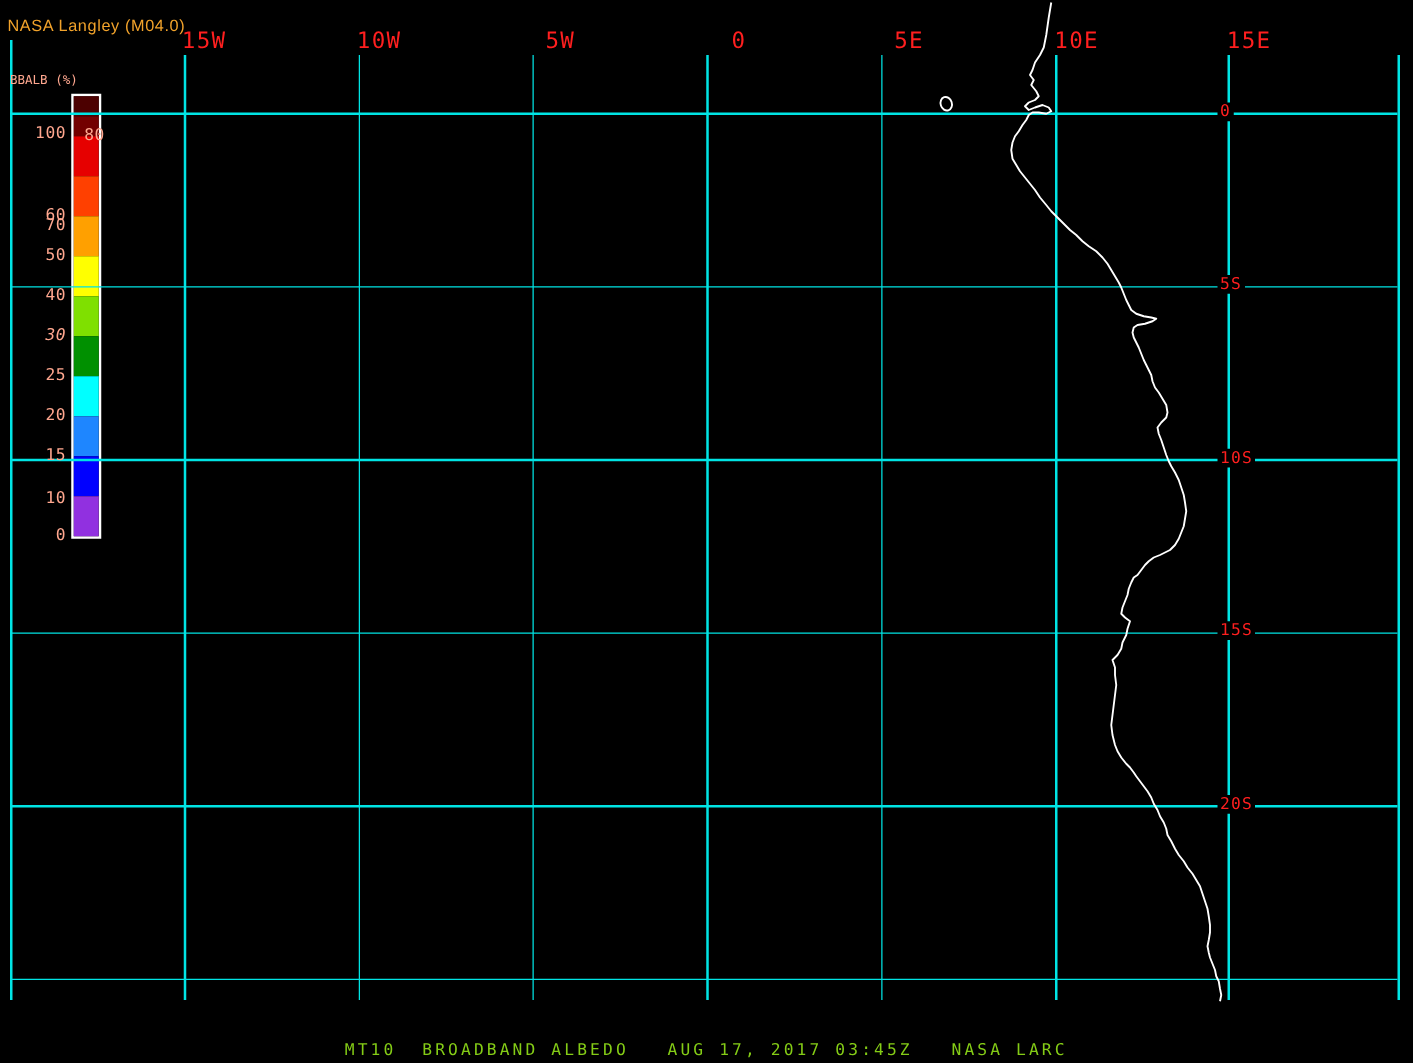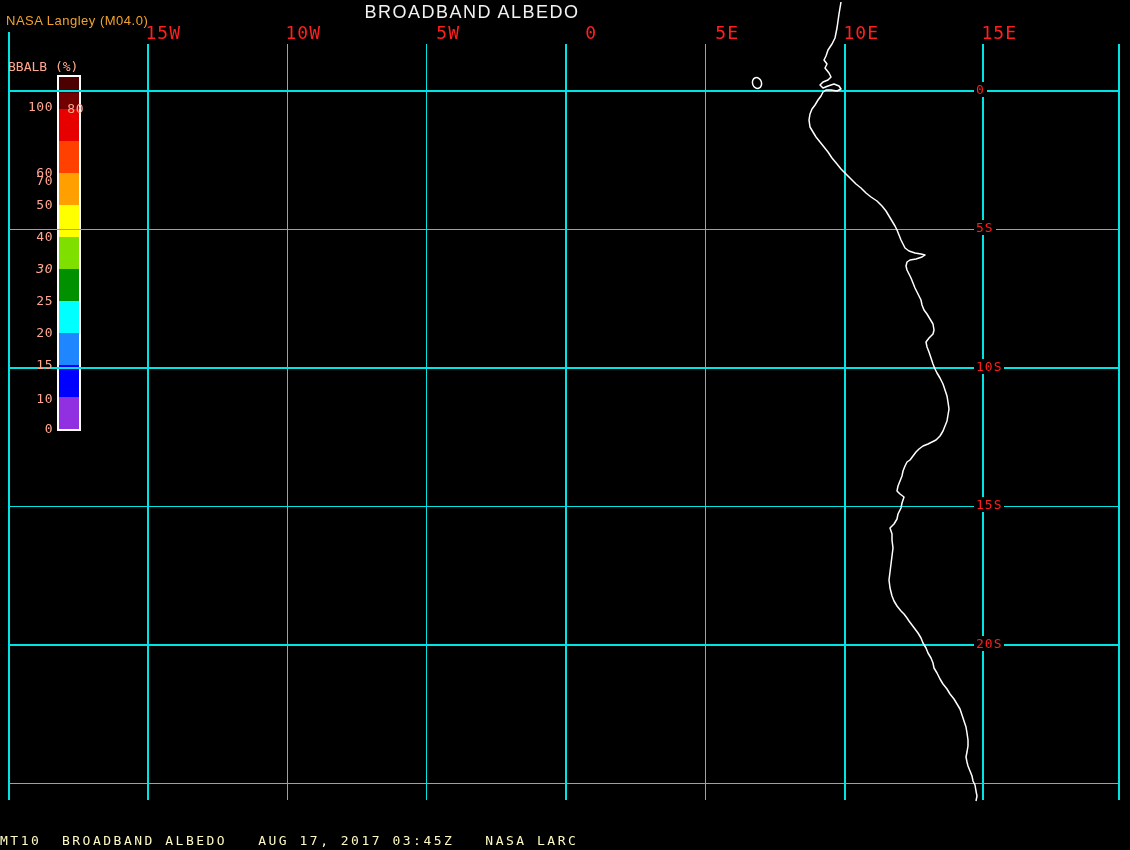--- a/index.html
+++ b/index.html
@@ -24,37 +24,36 @@
              font-size:18px;letter-spacing:1px;z-index:6;}
   .lon-label.under-date{z-index:2;}
   .lat-label{position:absolute;color:var(--redlab);font-size:13px;letter-spacing:1px;
              background:#000;line-height:15px;padding:0 2px;z-index:6;}
 
   
   #colorbar-frame{left:57px;top:75px;width:20px;height:352px;border:2px solid #fff;z-index:2;}
   .cb-seg{width:20px;}
   .cb-tick{position:absolute;left:0;width:53px;text-align:right;color:var(--salmon);
            font-size:13px;letter-spacing:0.5px;line-height:14px;z-index:4;}
-  #colorbar-title{left:8px;top:59px;color:var(--salmon);font-size:13px;z-index:4;}
+  #colorbar-title{left:8px;top:59px;color:var(--salmon);font-size:10px;z-index:4;}
 
   
   #coast-svg{left:0;top:0;z-index:5;pointer-events:none;}
 
   
-  #footer-caption{left:0;top:833px;width:1130px;color:#fef9c3;
+  #footer-caption{left:0;top:833px;width:1130px;text-align:center;color:#84cc16;
                   font-size:13px;letter-spacing:2.5px;white-space:pre;z-index:7;}
 </style>
 </head>
 <body>
 
 <div id="stage" style="--grid: #00E4E4; --redlab: #FF1F1F; --salmon: #FFA78F;">
 
   <div id="source-label" class="abs">NASA Langley (M04.0)</div>
 
-  <div id="main-title" class="abs">BROADBAND ALBEDO</div>
 
 
   <div id="grid-layer" class="abs">
       <div class="vline" style="left: 8px; top: 32px; height: 768px;"></div>
       <div class="vline" style="left: 147px; top: 44px; height: 756px;"></div>
       <div class="vline" style="left: 286.5px; top: 44px; height: 756px;"></div>
       <div class="vline" style="left: 425.5px; top: 44px; height: 756px;"></div>
       <div class="vline" style="left: 565px; top: 44px; height: 756px;"></div>
       <div class="vline" style="left: 704.5px; top: 44px; height: 756px;"></div>
       <div class="vline" style="left: 844px; top: 44px; height: 756px;"></div>

